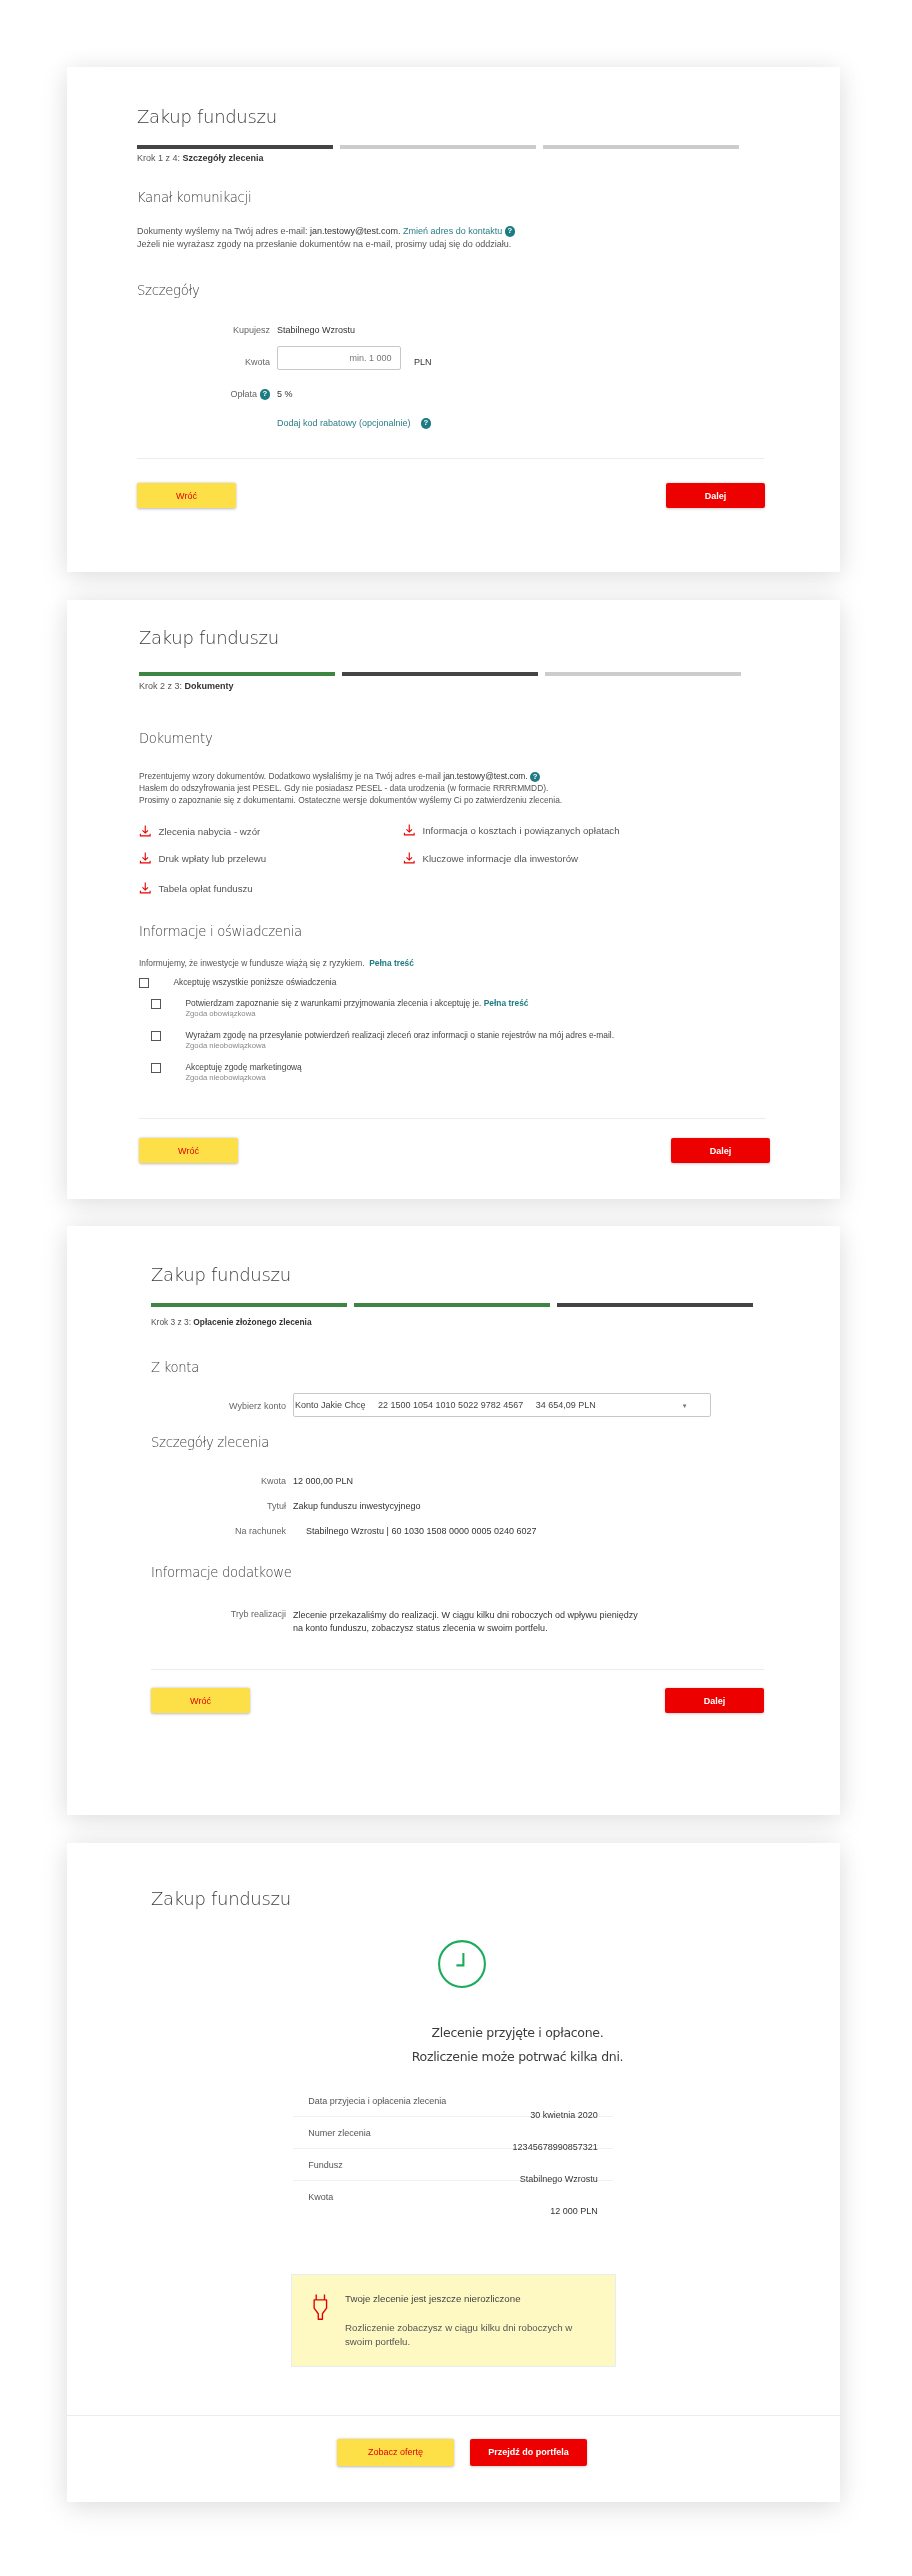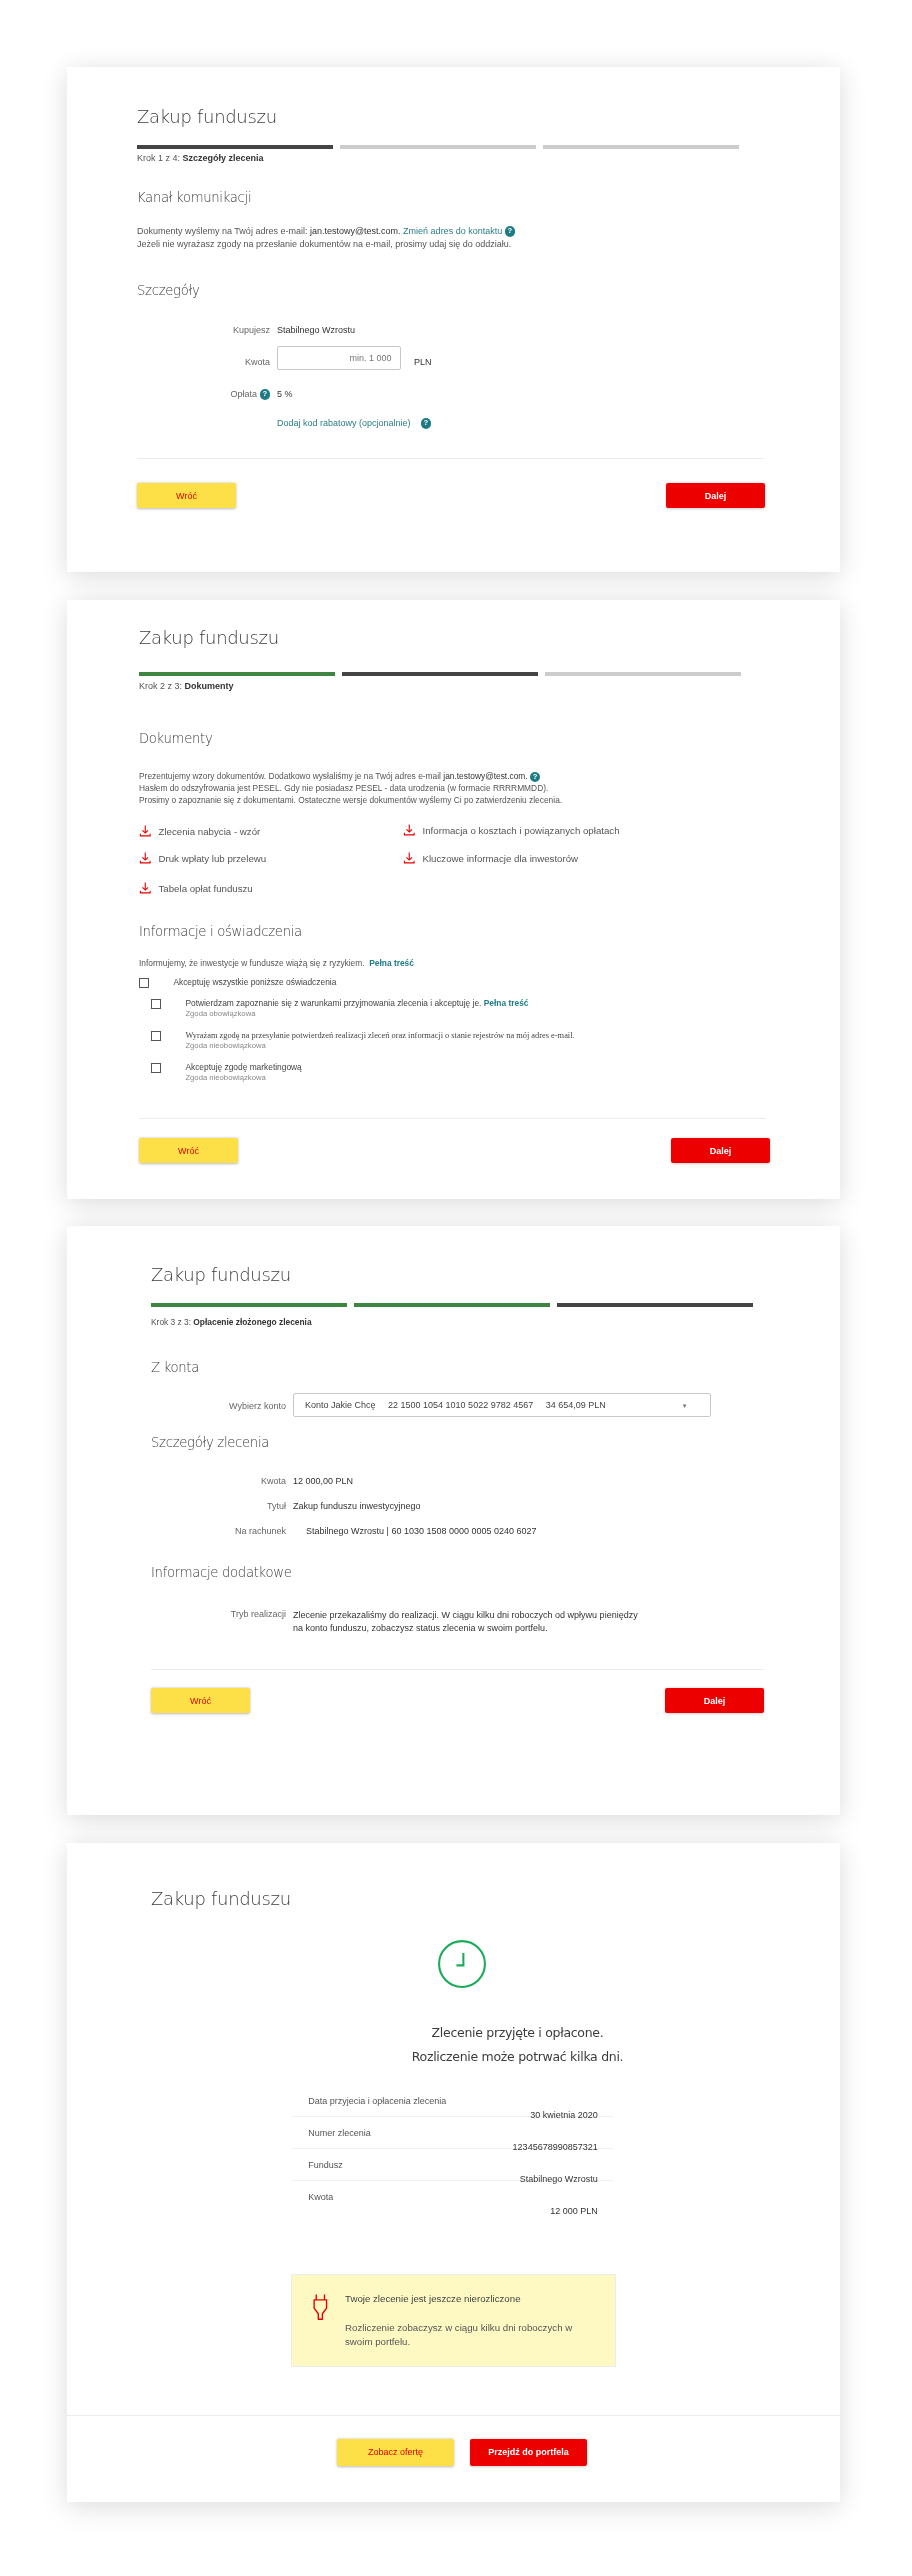--- a/index.html
+++ b/index.html
@@ -63,21 +63,21 @@
   .btn.primary { background: #ec0000; color: #fff; box-shadow: 0 0.7px 2.8px rgba(0,0,0,0.2); font-weight: bold; }
   .doc { position: absolute; display: flex; align-items: center; gap: 7px; font-size: 9.7px; color: #555; cursor: pointer; }
   .doc svg { width: 12.5px; height: 14px; }
   .cb-row { position: absolute; display: flex; gap: 24px; align-items: flex-start; }
   .cb { width: 10.4px; height: 10.4px; border: 1px solid #555; background: #fff; flex: none; margin-top: 0.7px; cursor: pointer; }
   .cb-text { font-size: 9px; color: #444; line-height: 11px; }
   .cb-sub { font-size: 7.7px; color: #888; line-height: 9.7px; }
   .bold-link { color: #1d7b84; font-weight: bold; cursor: pointer; }
   .select {
     position: absolute; border: 0.7px solid #c7c7c7; border-radius: 2.1px; background: #fff;
-    font-size: 9px; color: #444; display: flex; align-items: center; padding: 0 11px; cursor: pointer;
+    font-size: 9px; color: #444; display: flex; align-items: center; padding: 0 1px; cursor: pointer;
   }
   .select span { margin-right: 12.5px; }
   .select .caret { position: absolute; right: 9.7px; font-size: 6.3px; color: #777; }
   .summary-table { position: absolute; }
   .summary-row {
     display: flex; justify-content: space-between; font-size: 9px; color: #555;
     height: 32px; align-items: center; padding: 0 15.3px 0 15.3px; border-bottom: 0.7px solid #eef1f3;
   }
   .summary-row:last-child { border-bottom: none; }
   .summary-row .v { color: #333; margin-top: 28px; }
@@ -210,21 +210,21 @@
         <span>Potwierdzam zapoznanie się z warunkami przyjmowania zlecenia i akceptuję je.</span>
         <span class="bold-link">Pełna treść</span>
       </div>
       <div class="cb-sub">Zgoda obowiązkowa</div>
     </div>
   </div>
 
   <div class="cb-row" style="left:84px;top:430px;">
     <div class="cb"></div>
     <div>
-      <div class="cb-text" style="font-size:8.4px;font-family:Liberation Serif, serif;">Wyrażam zgodę na przesyłanie potwierdzeń realizacji zleceń oraz informacji o stanie rejestrów na mój adres e-mail.</div>
+      <div class="cb-text" style="font-size:8.4px;">Wyrażam zgodę na przesyłanie potwierdzeń realizacji zleceń oraz informacji o stanie rejestrów na mój adres e-mail.</div>
       <div class="cb-sub">Zgoda nieobowiązkowa</div>
     </div>
   </div>
 
   <div class="cb-row" style="left:84px;top:462px;">
     <div class="cb"></div>
     <div>
       <div class="cb-text" style="font-size:8.4px;">Akceptuję zgodę marketingową</div>
       <div class="cb-sub">Zgoda nieobowiązkowa</div>
     </div>

